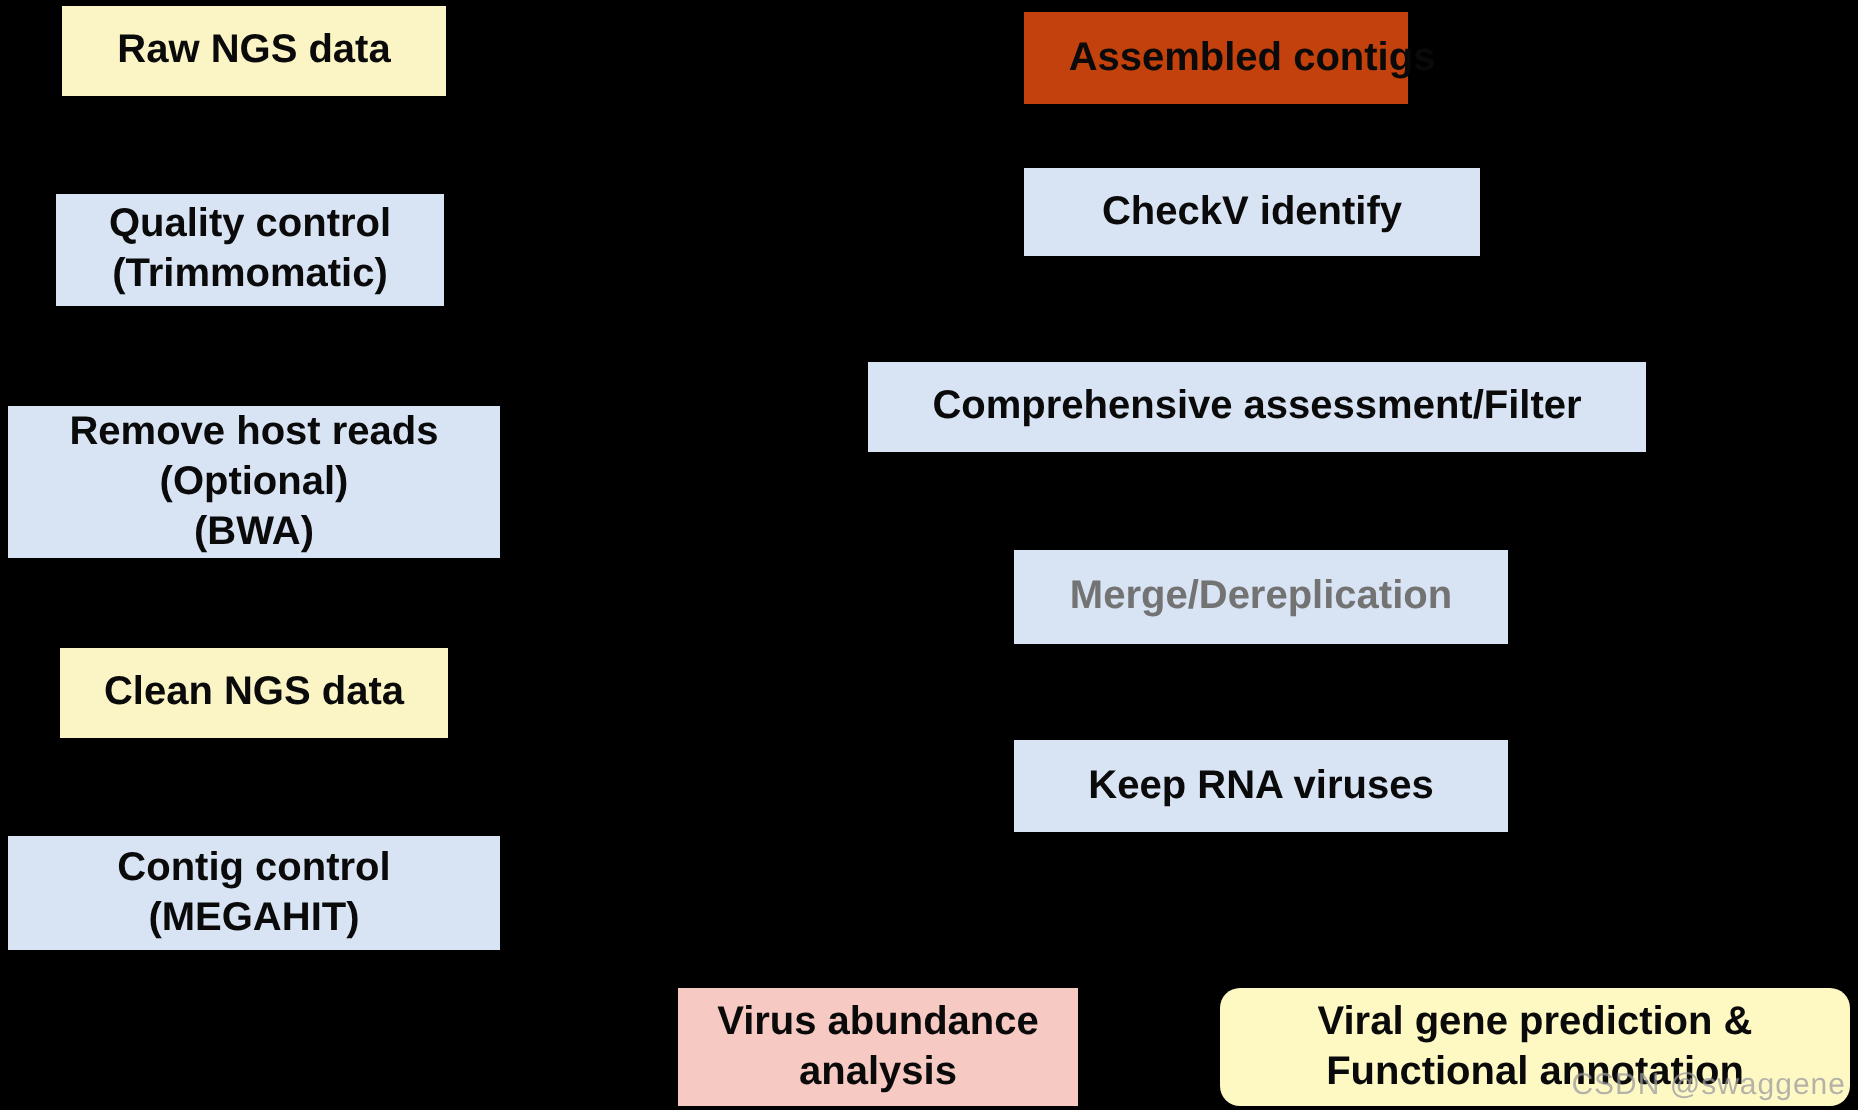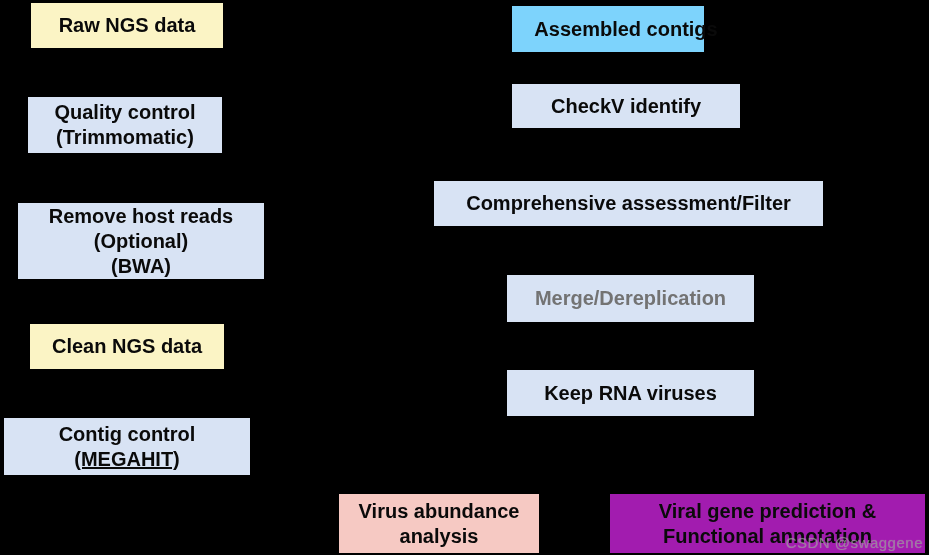--- a/index.html
+++ b/index.html
@@ -41,51 +41,51 @@
     opacity: 0.75;
     letter-spacing: 0.5px;
     text-shadow: 0 0 1px rgba(255,255,255,0.35);
     pointer-events: none;
   }
 </style>
 </head>
 <body>
 
 <div class="canvas" style="background: rgb(0, 0, 0); width: 929px; height: 555px;">
-    <div class="node" style="left: 610px; top: 494px; width: 315px; height: 59px; background: #a21caf;">
+    <div class="node" style="left: 610px; top: 494px; width: 315px; height: 59px; background: #fef9c3; border-radius: 10px;">
       <div class="node-line" style="color: rgb(10, 10, 10);">Viral gene prediction &amp;</div>
       <div class="node-line" style="color: rgb(10, 10, 10);">Functional annotation</div>
     </div>
     <div class="node" style="left: 339px; top: 494px; width: 200px; height: 59px; background: rgb(246, 201, 195);">
       <div class="node-line" style="color: rgb(10, 10, 10);">Virus abundance</div>
       <div class="node-line" style="color: rgb(10, 10, 10);">analysis</div>
     </div>
     <div class="node" style="left: 507px; top: 370px; width: 247px; height: 46px; background: rgb(216, 227, 244);">
       <div class="node-line" style="color: rgb(10, 10, 10);">Keep RNA viruses</div>
     </div>
     <div class="node" style="left: 507px; top: 275px; width: 247px; height: 47px; background: rgb(216, 227, 244);">
       <div class="node-line" style="color: #737373;">Merge/Dereplication</div>
     </div>
     <div class="node" style="left: 434px; top: 181px; width: 389px; height: 45px; background: rgb(216, 227, 244);">
       <div class="node-line" style="color: rgb(10, 10, 10);">Comprehensive assessment/Filter</div>
     </div>
     <div class="node" style="left: 512px; top: 84px; width: 228px; height: 44px; background: rgb(216, 227, 244);">
       <div class="node-line" style="color: rgb(10, 10, 10);">CheckV identify</div>
     </div>
-    <div class="node" style="left: 512px; top: 6px; width: 192px; height: 46px; background: #7dd3fc; padding-left: 36px;">
+    <div class="node" style="left: 512px; top: 6px; width: 192px; height: 46px; background: #c2410c; padding-left: 36px;">
       <div class="node-line" style="color: rgb(10, 10, 10);">Assembled contigs</div>
     </div>
     <div class="node" style="left: 4px; top: 418px; width: 246px; height: 57px; background: rgb(216, 227, 244);">
       <div class="node-line" style="color: rgb(10, 10, 10);">Contig control</div>
-      <div class="node-line" style="color: rgb(10, 10, 10); text-decoration: underline;">(MEGAHIT)</div>
+      <div class="node-line" style="color: rgb(10, 10, 10);">(MEGAHIT)</div>
     </div>
     <div class="node" style="left: 30px; top: 324px; width: 194px; height: 45px; background: rgb(251, 244, 197);">
       <div class="node-line" style="color: rgb(10, 10, 10);">Clean NGS data</div>
     </div>
-    <div class="node" style="left: 18px; top: 203px; width: 246px; height: 76px; background: rgb(216, 227, 244);">
+    <div class="node" style="left: 4px; top: 203px; width: 246px; height: 76px; background: rgb(216, 227, 244);">
       <div class="node-line" style="color: rgb(10, 10, 10);">Remove host reads</div>
       <div class="node-line" style="color: rgb(10, 10, 10);">(Optional)</div>
       <div class="node-line" style="color: rgb(10, 10, 10);">(BWA)</div>
     </div>
     <div class="node" style="left: 28px; top: 97px; width: 194px; height: 56px; background: rgb(216, 227, 244);">
       <div class="node-line" style="color: rgb(10, 10, 10);">Quality control</div>
       <div class="node-line" style="color: rgb(10, 10, 10);">(Trimmomatic)</div>
     </div>
     <div class="node" style="left: 31px; top: 3px; width: 192px; height: 45px; background: rgb(251, 244, 197);">
       <div class="node-line" style="color: rgb(10, 10, 10);">Raw NGS data</div>

